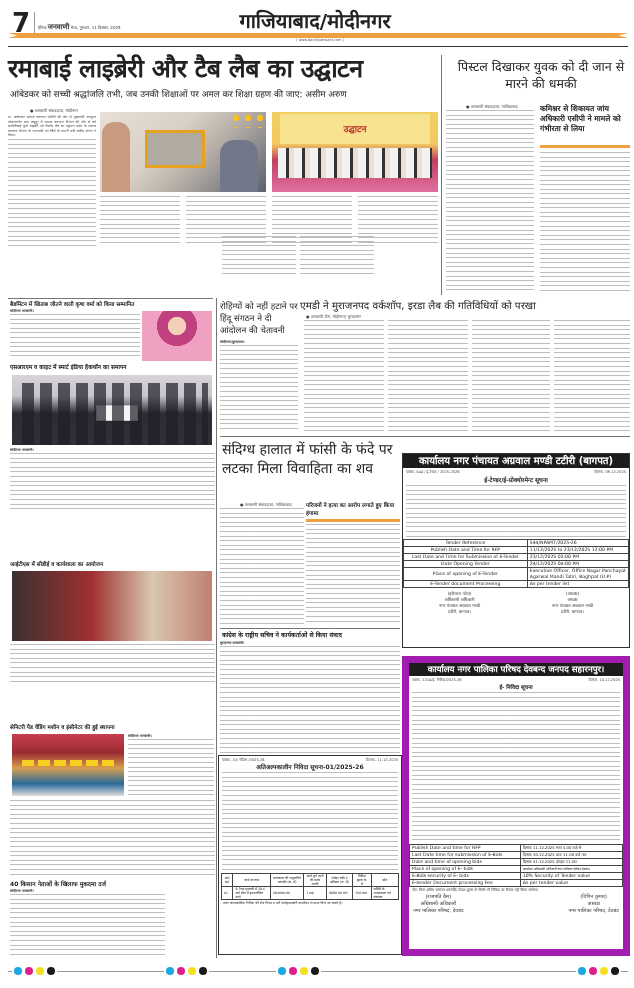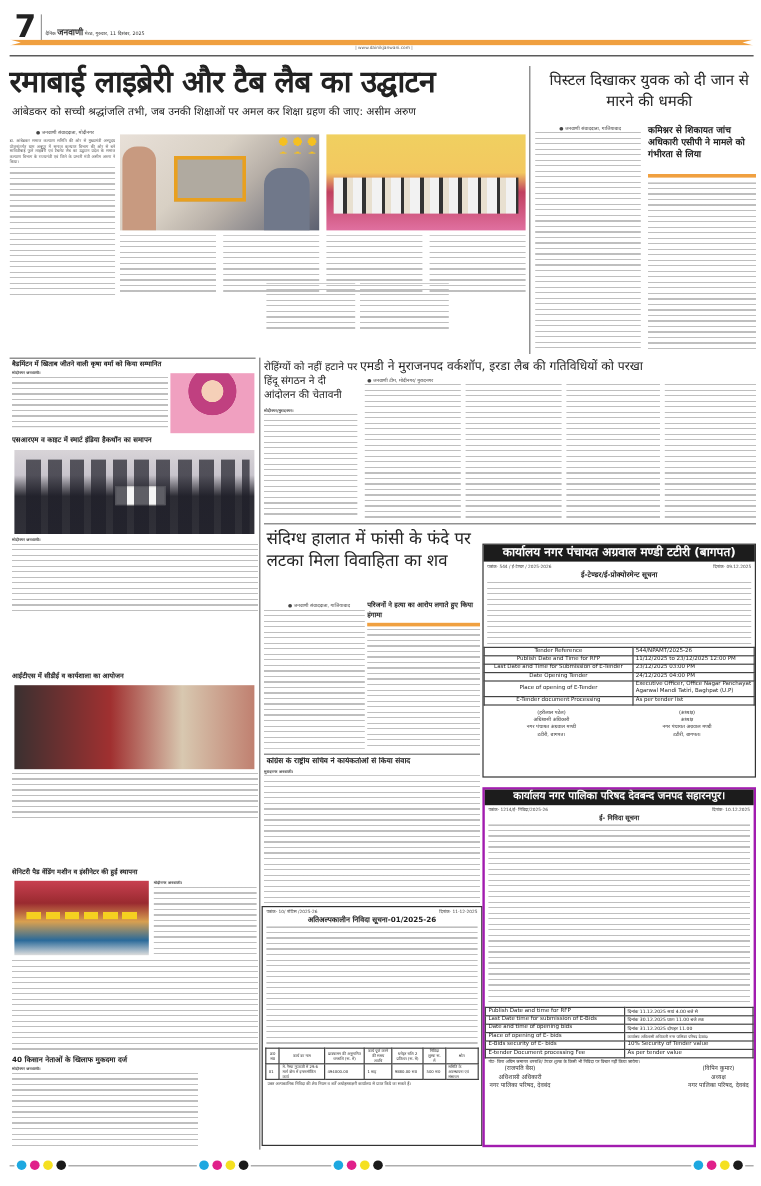--- a/index.html
+++ b/index.html
@@ -22,20 +22,21 @@
 <body>
 
 <div class="abs" style="left:0;top:0;width:634px;height:50px;">
   <div class="abs hd" style="left:12px;top:10px;font-size:26px;line-height:26px;">7</div>
   <div class="abs" style="left:34px;top:12px;width:1px;height:22px;background:#999;"></div>
   <div class="abs" style="left:38px;top:22px;font-size:4px;color:#333;white-space:nowrap;">
     <span>दैनिक</span>
     <span style="font-size:7px;font-weight:bold;">जनवाणी</span>
     <span>मेरठ, गुरुवार,   11 दिसंबर,   2025</span>
   </div>
+  <div class="abs hd" style="left:180px;top:10px;width:270px;text-align:center;font-size:20px;line-height:22px;">गाजियाबाद/मोदीनगर</div>
   <div class="abs" style="left:8px;top:33px;width:620px;height:5px;background:#f0a040;clip-path:polygon(0 0,100% 0,98.5% 50%,100% 100%,0 100%,1.5% 50%);"></div>
   <div class="abs" style="left:270px;top:38px;width:100px;text-align:center;font-size:3.6px;color:#555;">| www.dainikjanwani.com |</div>
   <div class="abs" style="left:8px;top:46px;width:620px;height:1px;background:#333;"></div>
 </div>
 
 <div class="abs hd" style="left:8px;top:55px;width:430px;font-size:25px;line-height:28px;white-space:nowrap;letter-spacing:-0.5px;">रमाबाई लाइब्रेरी और टैब लैब का उद्घाटन</div>
 <div class="abs" style="left:10px;top:88px;width:430px;font-size:8.8px;line-height:12px;white-space:nowrap;color:#222;">आंबेडकर को सच्ची श्रद्धांजलि तभी, जब उनकी शिक्षाओं पर अमल कर शिक्षा ग्रहण की जाए: असीम अरुण</div>
 <div class="rule" style="left:441px;top:55px;width:1px;height:240px;"></div>
 
 <div class="abs byline" style="left:30px;top:108px;">● जनवाणी संवाददाता, मोदीनगर</div>
@@ -44,20 +45,23 @@
   <div class="lines" style="height:110px;"></div>
 </div>
 
 <div class="photo" style="left:100px;top:112px;width:166px;height:80px;background:linear-gradient(135deg,#e8e0d8 0%,#d8d0c4 40%,#b8b0a8 60%,#5c6070 100%);">
   <div class="abs" style="left:45px;top:18px;width:60px;height:38px;background:#b0aaa0;border:3px solid #e8a020;"></div>
   <div class="abs" style="left:130px;top:0;width:36px;height:16px;background:radial-gradient(circle,#f5c020 40%,transparent 41%) 0 0/12px 12px;"></div>
   <div class="abs" style="left:2px;top:10px;width:28px;height:70px;background:#c89a80;border-radius:12px 12px 0 0;"></div>
   <div class="abs" style="left:120px;top:28px;width:38px;height:52px;background:#70788a;border-radius:14px 14px 0 0;"></div>
 </div>
 <div class="photo" style="left:272px;top:112px;width:166px;height:80px;background:linear-gradient(to bottom,#f0d060 0%,#f3c860 40%,#c04060 60%,#e070a0 100%);">
+  <div class="abs" style="left:8px;top:2px;width:150px;height:30px;background:#f7e290;text-align:center;">
+    <span style="font-size:9px;font-weight:bold;color:#c0302a;line-height:30px;">उद्घाटन</span>
+  </div>
   <div class="abs" style="left:6px;top:36px;width:154px;height:30px;background:repeating-linear-gradient(90deg,#f2f2f2 0 8px,#333 8px 11px,#e8e0d0 11px 16px);"></div>
 </div>
 
 <div class="abs txt lines" style="left:100px;top:196px;width:80px;height:50px;"></div>
 <div class="abs txt lines" style="left:186px;top:196px;width:80px;height:50px;"></div>
 <div class="abs txt lines" style="left:272px;top:196px;width:80px;height:50px;"></div>
 <div class="abs txt lines" style="left:358px;top:196px;width:80px;height:50px;"></div>
 <div class="abs txt lines" style="left:222px;top:236px;width:74px;height:40px;"></div>
 <div class="abs txt lines" style="left:300px;top:236px;width:74px;height:40px;"></div>
 
@@ -213,21 +217,21 @@
     </div>
     <div>
       <div>(अध्यक्ष)</div>
       <div>अध्यक्ष</div>
       <div>नगर पंचायत अग्रवाल मण्डी</div>
       <div>टटीरी, बागपत।</div>
     </div>
   </div>
 </div>
 
-<div class="abs" style="left:402px;top:656px;width:228px;height:300px;border:2px solid #a21caf;">
+<div class="abs" style="left:402px;top:656px;width:228px;height:300px;border:7px solid #a21caf;">
   <div class="notice-title" style="font-size:8.6px;line-height:13px;">कार्यालय नगर पालिका परिषद देवबन्द जनपद सहारनपुर।</div>
   <div style="display:flex;justify-content:space-between;padding:1px 3px;font-size:3.6px;color:#444;">
     <span>पत्रांक- 1214/ई- निविदा/2025-26</span>
     <span>दिनांक- 10.12.2025</span>
   </div>
   <div class="hd" style="font-size:5.4px;line-height:8px;text-align:center;">ई- निविदा सूचना</div>
   <div class="txt lines" style="margin:1px 3px;height:150px;"></div>
   <table style="margin-top:2px;">
     <tbody>
         <tr>

